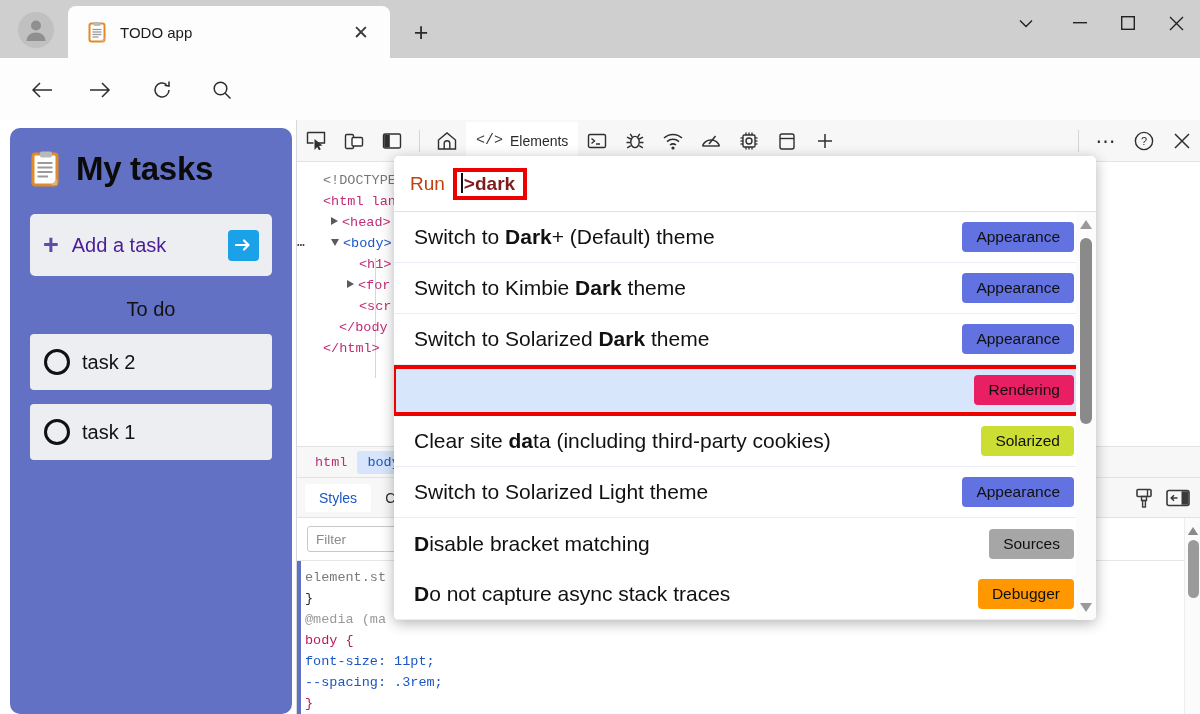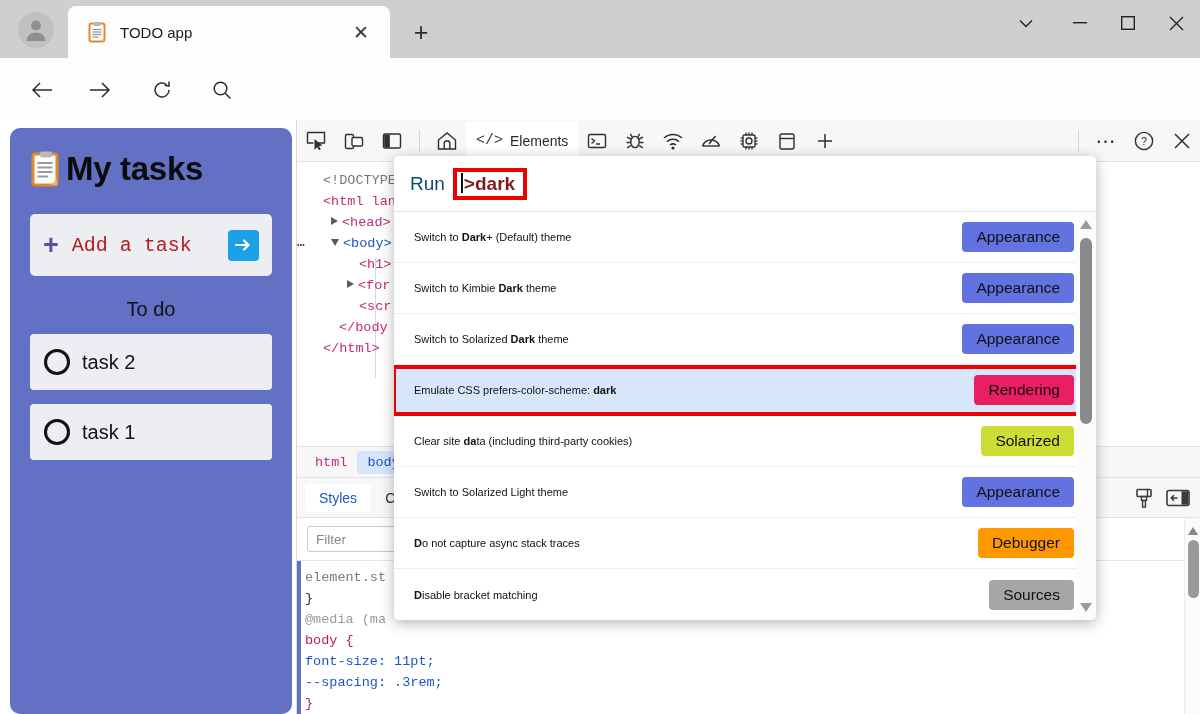--- a/index.html
+++ b/index.html
@@ -87,30 +87,30 @@
   
   .viewport {
     position:absolute; left:0; top:120px; width:296px; height:594px;
     background:#ffffff; overflow:hidden;
   }
   .todo-card {
     position:absolute; left:10px; top:8px; width:282px; height:586px;
     background:#6271c4; border-radius:10px;
     padding:22px 20px;
   }
-  .todo-head { display:flex; align-items:center; gap:4px; margin-bottom:26px; }
+  .todo-head { display:flex; align-items:center; gap:14px; margin-bottom:26px; }
   .todo-head-icon { width:32px; height:38px; flex:0 0 auto; }
   .todo-title { font-size:33px; font-weight:bold; color:#0b0b0b; letter-spacing:-0.3px; }
 
   .add-task {
     height:62px; background:#eceef2; border-radius:5px;
     display:flex; align-items:center; padding:0 13px; margin-bottom:22px;
   }
   .add-plus { font-size:27px; color:#5b4ea8; font-weight:bold; line-height:1; margin-right:13px; }
-  .add-label { font-size:20px; color:#b91c1c;font-family:Liberation Mono, monospace; }
+  .add-label { font-size:20px; color:#4c1d95; }
   .add-go {
     margin-left:auto; width:31px; height:31px; border-radius:4px;
     background:#1ba1e8; display:flex; align-items:center; justify-content:center;
     color:#fff; font-size:17px; line-height:1;
   }
 
   .todo-section-label {
     text-align:center; font-size:20px; color:#111; margin-bottom:13px;
   }
   .todo-item {
@@ -223,37 +223,37 @@
   .palette {
     position:absolute; left:394px; top:156px; width:702px; height:464px;
     background:#ffffff; border-radius:5px;
     box-shadow: 0 3px 14px rgba(0,0,0,0.30);
     overflow:hidden;
   }
   .pal-input {
     height:56px; display:flex; align-items:center; padding-left:16px;
     border-bottom:1px solid #e0e0e0; background:#fff;
   }
-  .pal-run { font-size:19px; color:#0c4a6e; margin-right:8px; }
+  .pal-run { font-size:19px; color:#c2410c; margin-right:8px; }
   .pal-query-wrap {
     position:relative; display:inline-block;
     border:4px solid #ee0000; padding:1px 8px 1px 4px; background:#fff;
   }
   .pal-query { font-size:19px; color:#7f1d1d; font-weight:bold; }
   .pal-caret {
     display:inline-block; width:2px; height:20px; background:#101010;
     vertical-align:-3px; margin-right:1px;
   }
   .pal-list { position:relative; height:408px; }
   .pal-row {
     height:51px; display:flex; align-items:center;
     padding:0 22px 0 20px; border-bottom:1px solid #e9eef7; background:#fff;
   }
   .pal-row.selected { background:#d7e6fb; }
-  .pal-label { font-size:11px; color:#111; }
+  .pal-label { font-size:21px; color:#111; }
   .pal-label b { font-weight:bold; }
   .pal-badge {
     margin-left:auto; padding:6px 14px; border-radius:4px;
     font-size:15.5px; color:#101010; white-space:nowrap;
   }
   .pal-highlight-box {
     position:absolute; left:-2px; top:0px; width:688px; height:51px;
     border:4px solid #ee0000; pointer-events:none;
   }
   .pal-sb {
@@ -638,44 +638,43 @@
         <span class="pal-badge" style="background:#6272e0">Appearance</span>
       </div>
 
       <div class="pal-row">
         <span class="pal-label"><span>Switch to Solarized </span><b>Dark</b><span> theme</span></span>
         <span class="pal-badge" style="background:#6272e0">Appearance</span>
       </div>
 
       <div style="position:relative">
         <div class="pal-row selected">
-          <span class="pal-label"><span>Emulate CSS prefers-color-scheme: </span><b>dark</b><span></span></span>
           <span class="pal-badge" style="background:#ea1e63">Rendering</span>
         </div>
         <div class="pal-highlight-box"></div>
       </div>
 
       <div class="pal-row">
         <span class="pal-label"><span>Clear site </span><b>da</b><span>ta (including third-party cookies)</span></span>
         <span class="pal-badge" style="background:#ccdd33">Solarized</span>
       </div>
 
       <div class="pal-row">
         <span class="pal-label"><span>Switch to Solarized Light theme</span><b></b><span></span></span>
         <span class="pal-badge" style="background:#6272e0">Appearance</span>
       </div>
 
+      <div class="pal-row" style="border-bottom:none">
+        <span class="pal-label"><span></span><b>D</b><span>isable bracket matching</span></span>
+        <span class="pal-badge" style="background:#a6a6a6">Sources</span>
+      </div>
+
       <div class="pal-row">
         <span class="pal-label"><span></span><b>D</b><span>o not capture async stack traces</span></span>
         <span class="pal-badge" style="background:#ff9800">Debugger</span>
-      </div>
-
-      <div class="pal-row" style="border-bottom:none">
-        <span class="pal-label"><span></span><b>D</b><span>isable bracket matching</span></span>
-        <span class="pal-badge" style="background:#a6a6a6">Sources</span>
       </div>
 
       <div class="pal-sb">
         <span class="pal-sb-up"></span>
         <span class="pal-sb-thumb"></span>
         <span class="pal-sb-dn"></span>
       </div>
     </div>
   </div>
 

